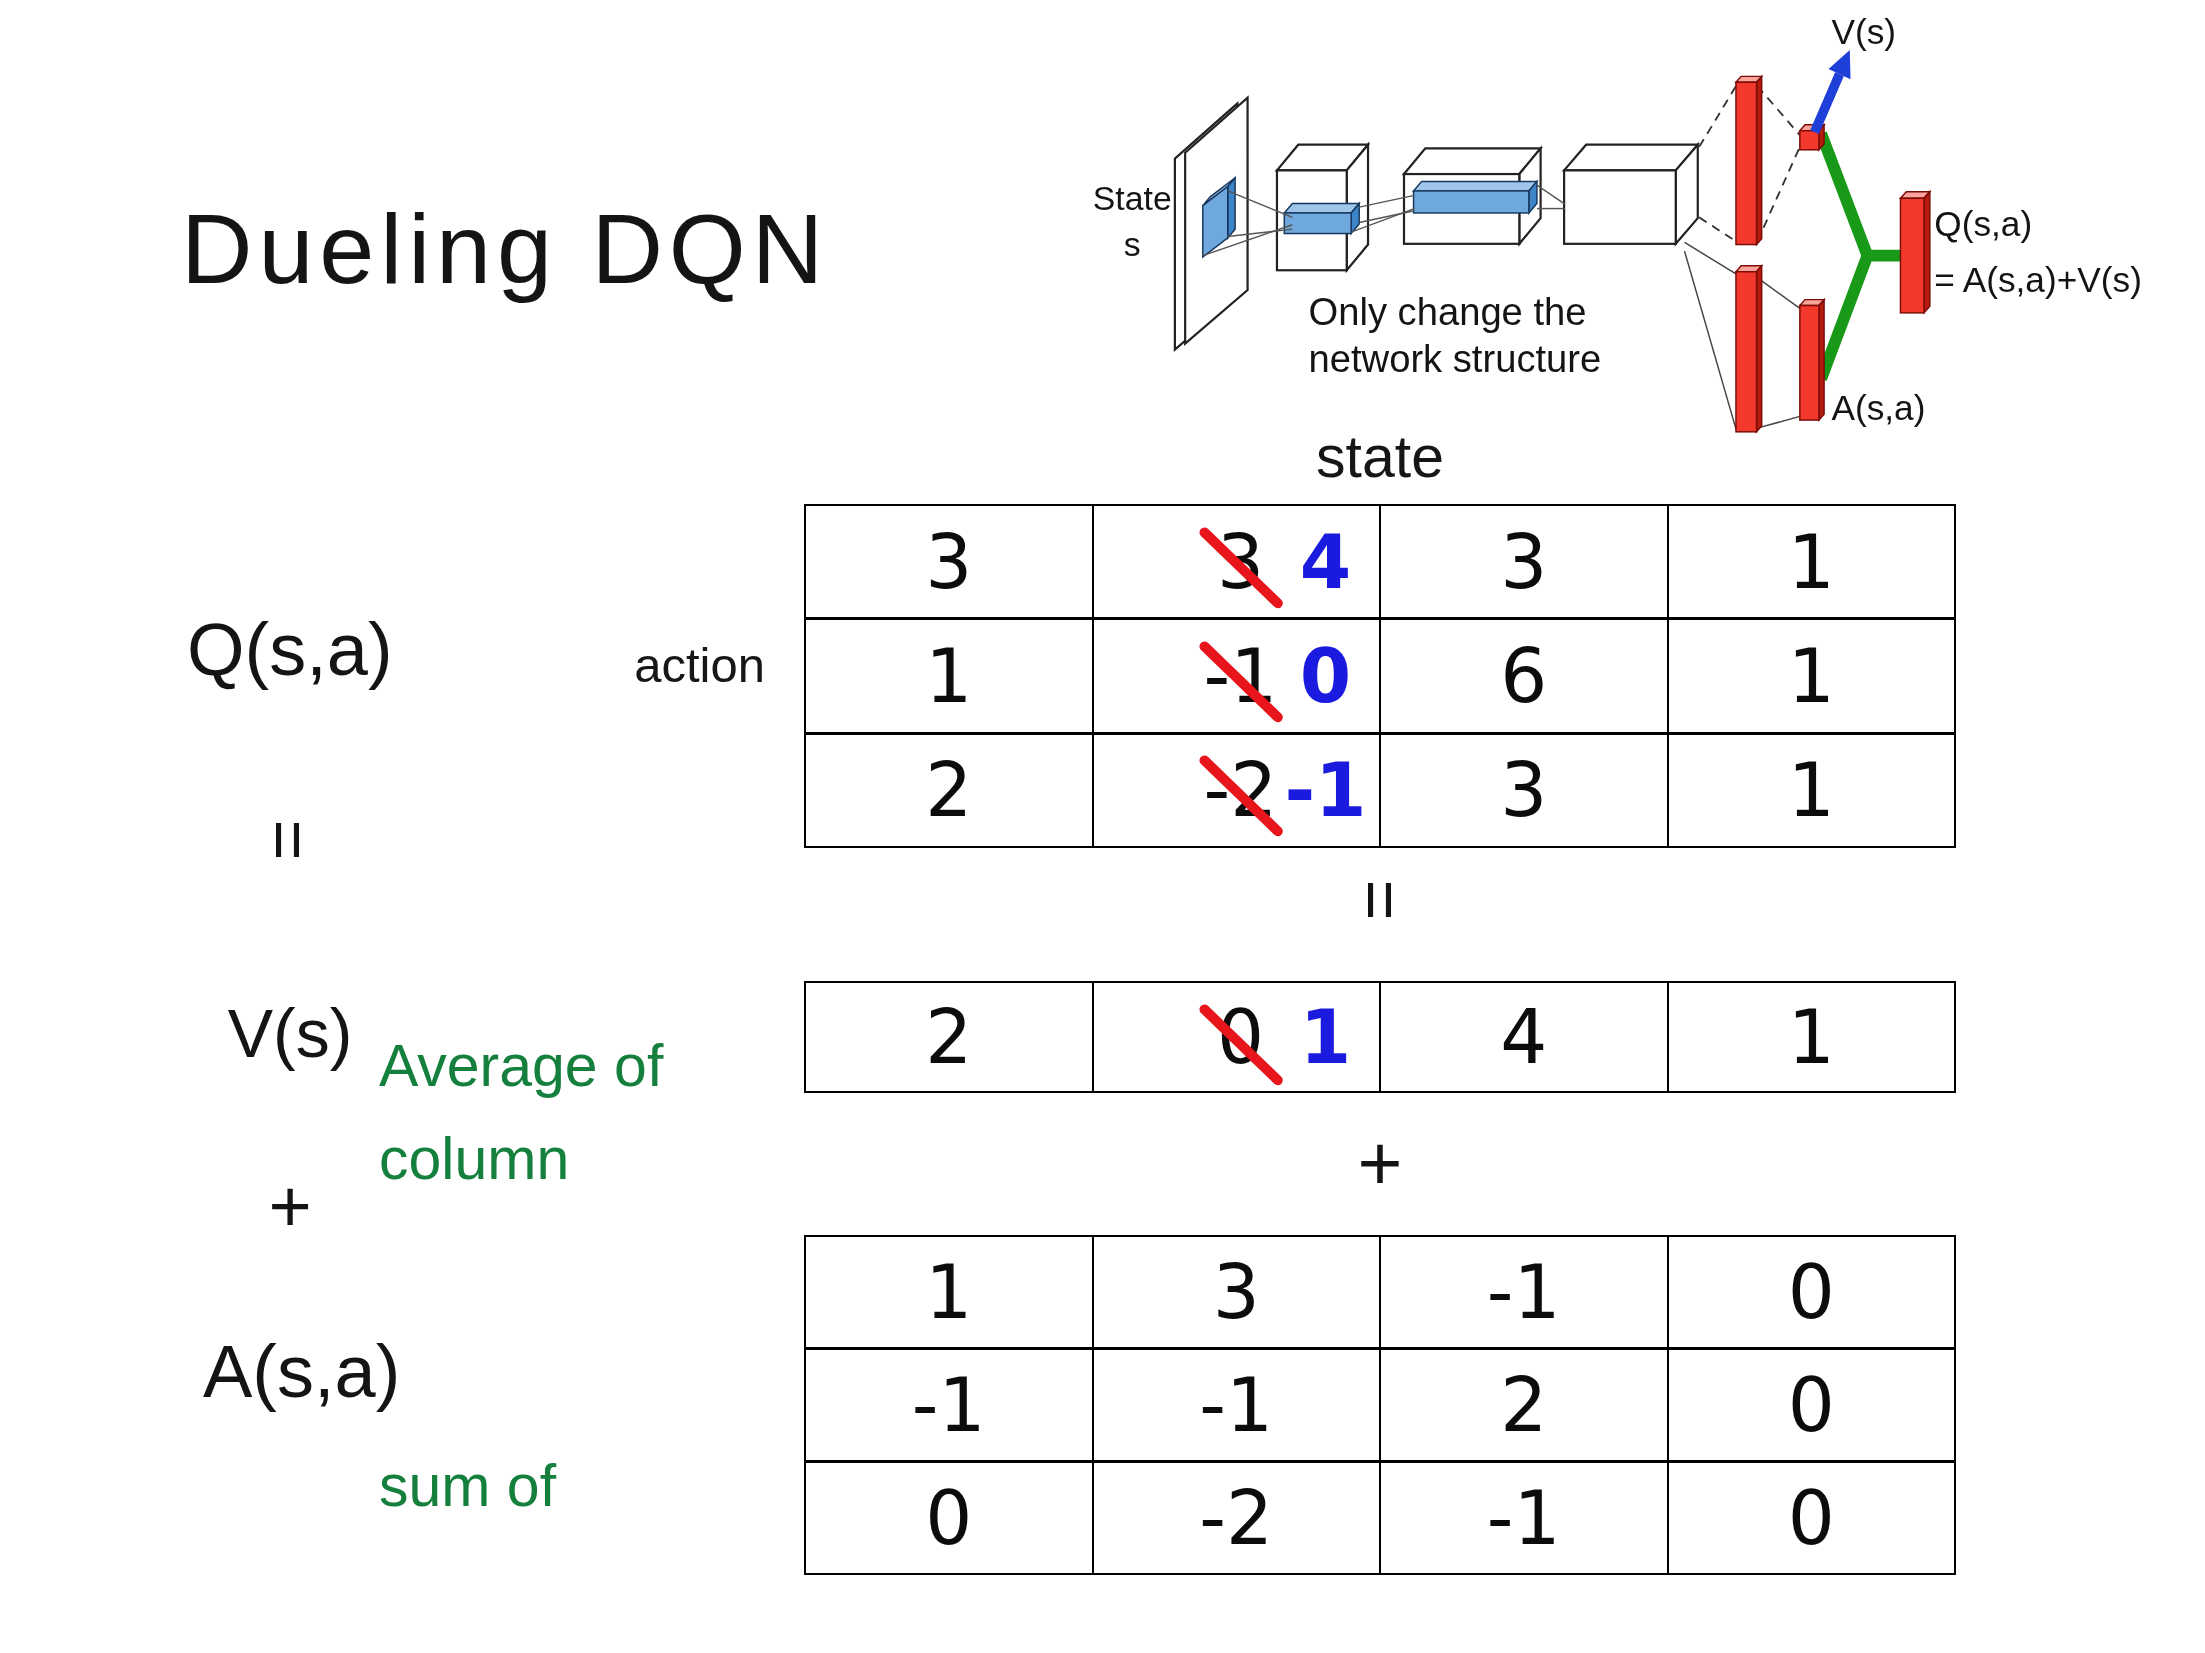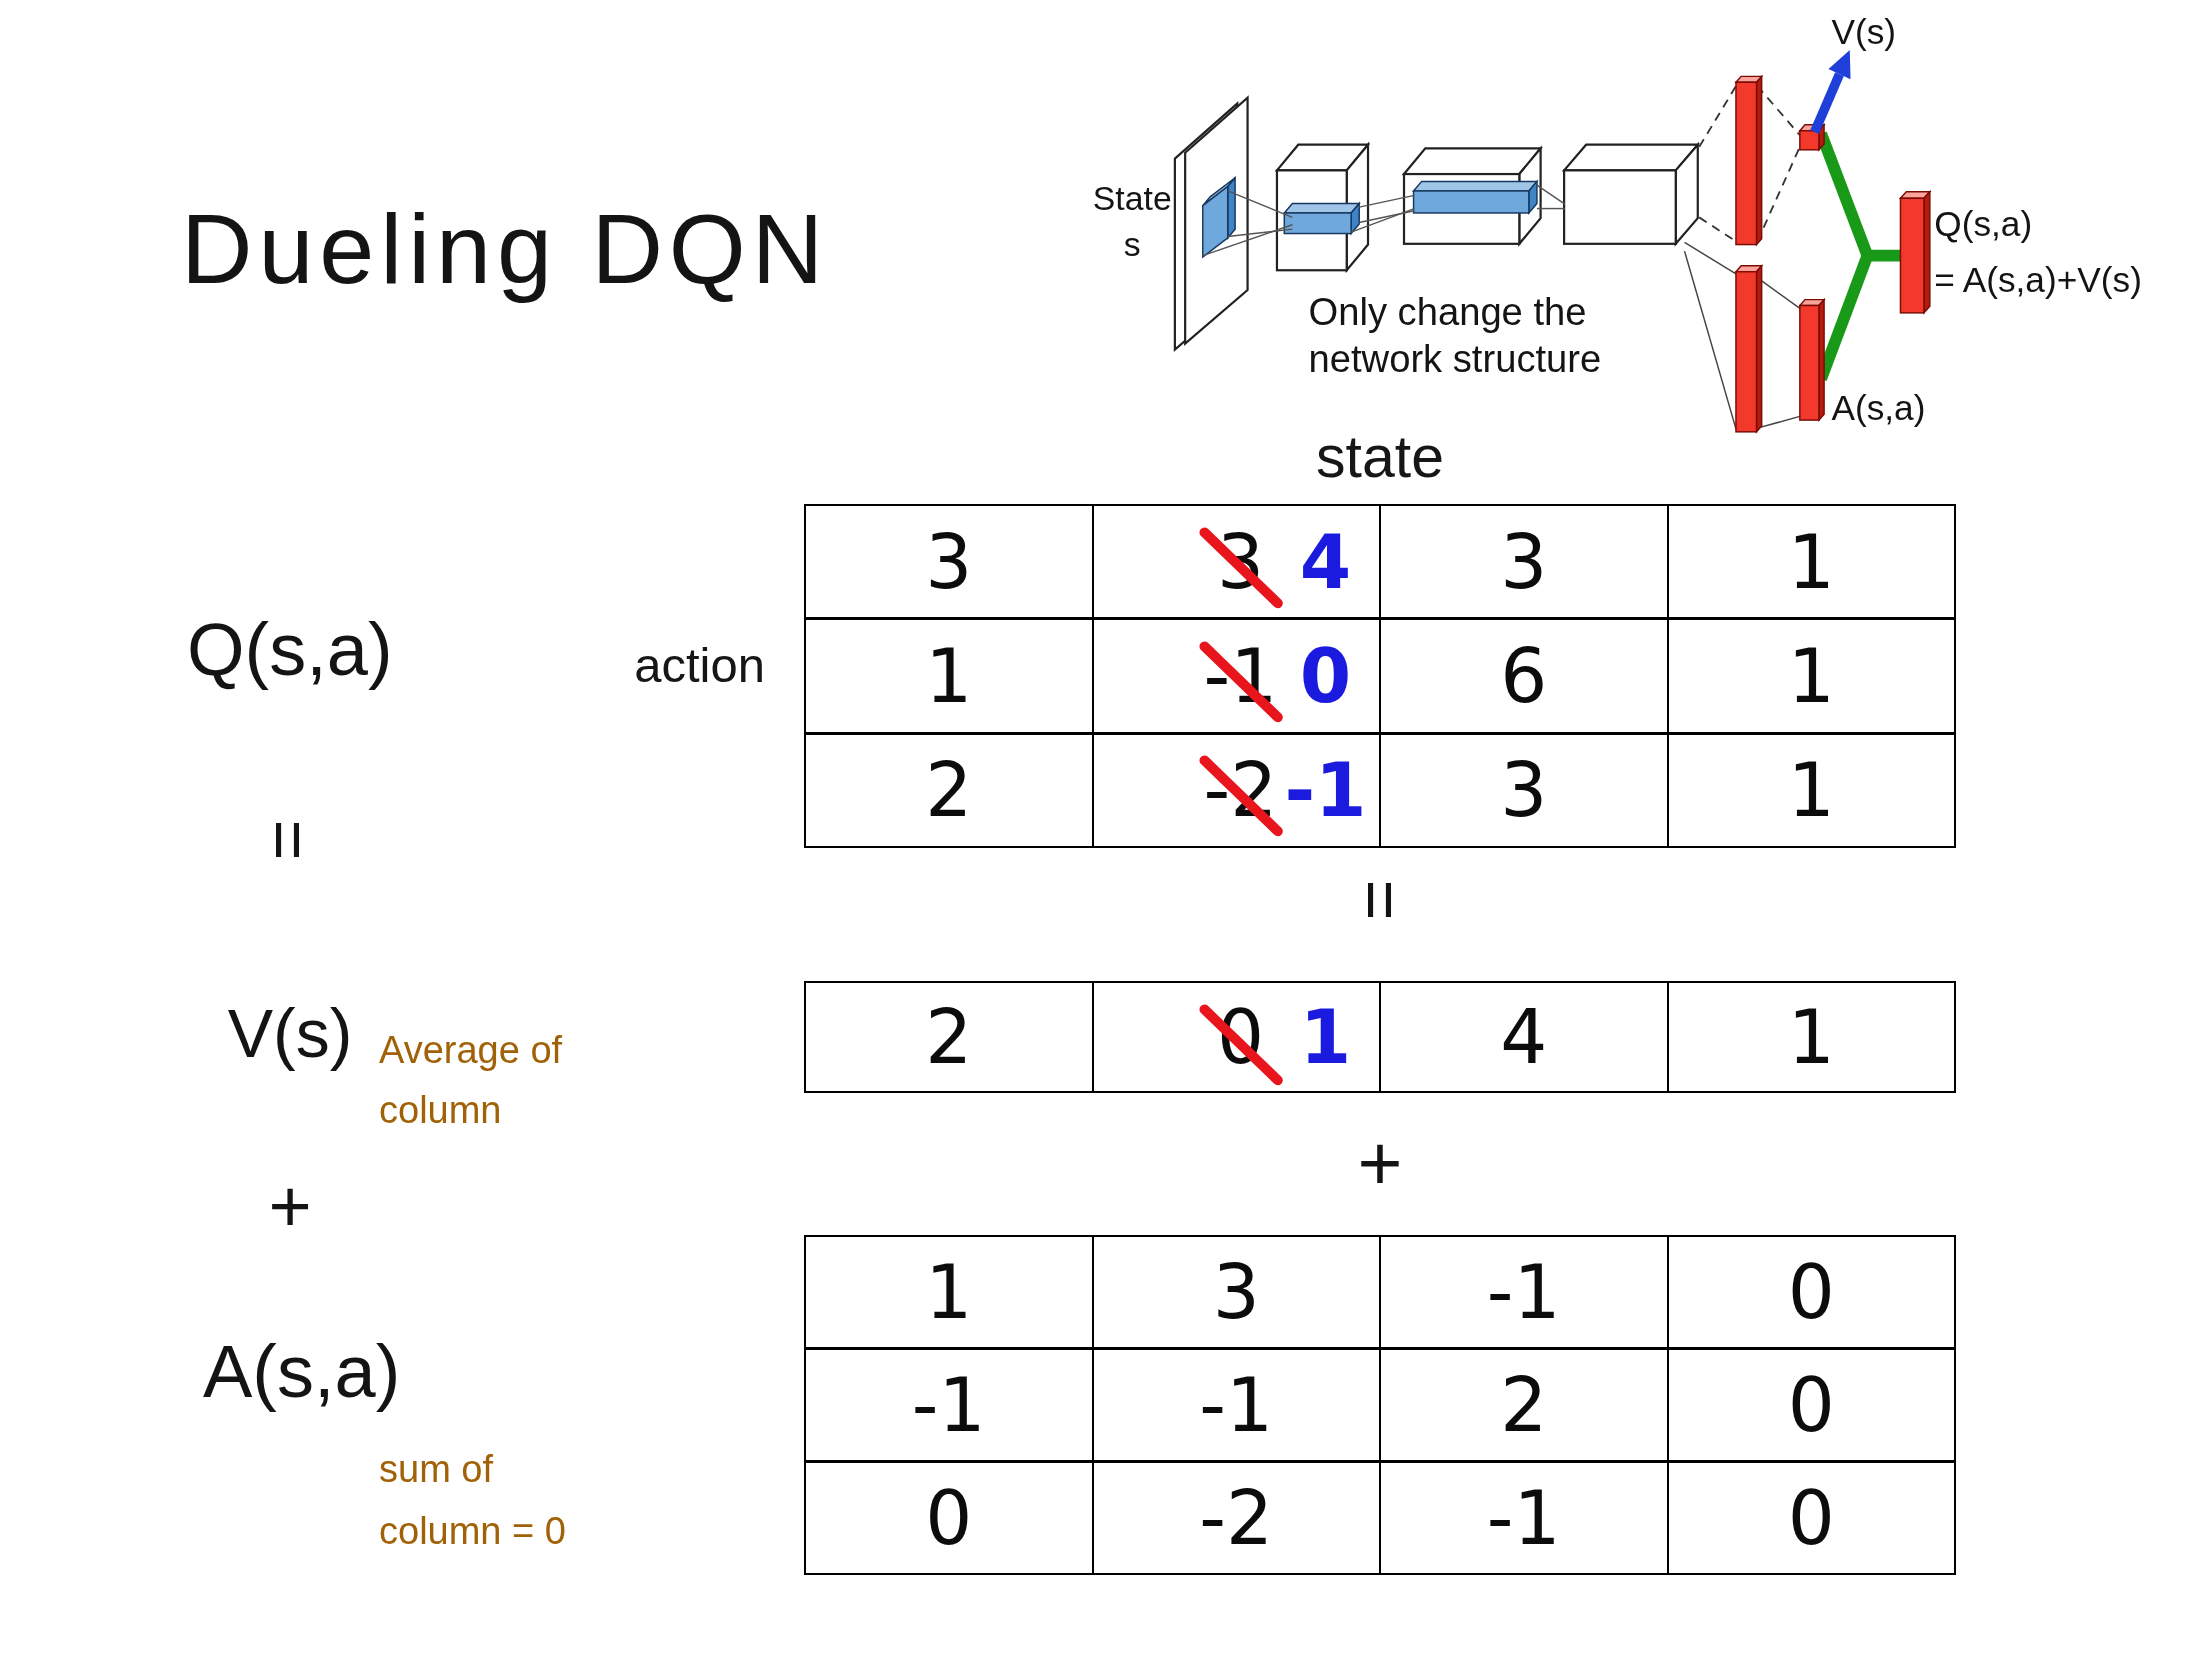--- a/index.html
+++ b/index.html
@@ -12,21 +12,21 @@
   #action-axis{left:515px;top:637px;width:250px;text-align:right;font-size:49px;}
   .side-lbl{color:#141414;white-space:nowrap;}
   #lbl-q{left:187px;top:607px;font-size:74px;}
   #lbl-v{left:222px;top:994px;width:136px;text-align:center;font-size:68px;}
   #lbl-a{left:203px;top:1329px;font-size:74px;}
   .op{display:flex;align-items:center;justify-content:center;color:#141414;}
   #eq-left{left:251px;top:803px;width:74px;height:74px;font-size:70px;transform:rotate(90deg);}
   #plus-left{left:253px;top:1169px;width:74px;height:74px;font-size:74px;}
   #eq-center{left:1343px;top:863px;width:74px;height:74px;font-size:70px;transform:rotate(90deg);}
   #plus-center{left:1343px;top:1123px;width:74px;height:81px;font-size:77px;}
-  .note{color:#a16207;font-size:38px;line-height:1.58;white-space:nowrap;}
+  .note{color:#15803d;font-size:59px;line-height:1.58;white-space:nowrap;}
   #note-avg{left:379px;top:1020px;}
   #note-sum{left:379px;top:1439px;line-height:1.62;}
   
   .tbl{position:absolute;display:flex;flex-direction:column;border:2.9px solid #000;background:#fff;box-sizing:border-box;}
   #q-table{left:804px;top:504px;width:1152px;height:344px;}
   #v-table{left:804px;top:981px;width:1152px;height:112px;}
   #a-table{left:804px;top:1235px;width:1152px;height:340px;}
   .trow{flex:1;display:flex;border-bottom:3.7px solid #000;}
   .trow:last-child{border-bottom:none;}
   .cell{flex:1;position:relative;border-right:2.2px solid #000;display:flex;align-items:center;justify-content:center;
@@ -170,21 +170,20 @@
   <div id="lbl-v" class="abs side-lbl">V(s)</div>
   <div id="plus-left" class="abs op">+</div>
   <div id="lbl-a" class="abs side-lbl">A(s,a)</div>
 
   <div id="note-avg" class="abs note">
     <div>Average of</div>
     <div>column</div>
   </div>
   <div id="note-sum" class="abs note">
     <div>sum of</div>
-    <div>column = 0</div>
   </div>
 
   <div id="q-table" class="tbl">
     <div class="trow">
       <div class="cell">3</div>
       <div class="cell">
         <span class="old">3</span>
         <span class="strike"></span>
         <span class="new">4</span>
       </div>

